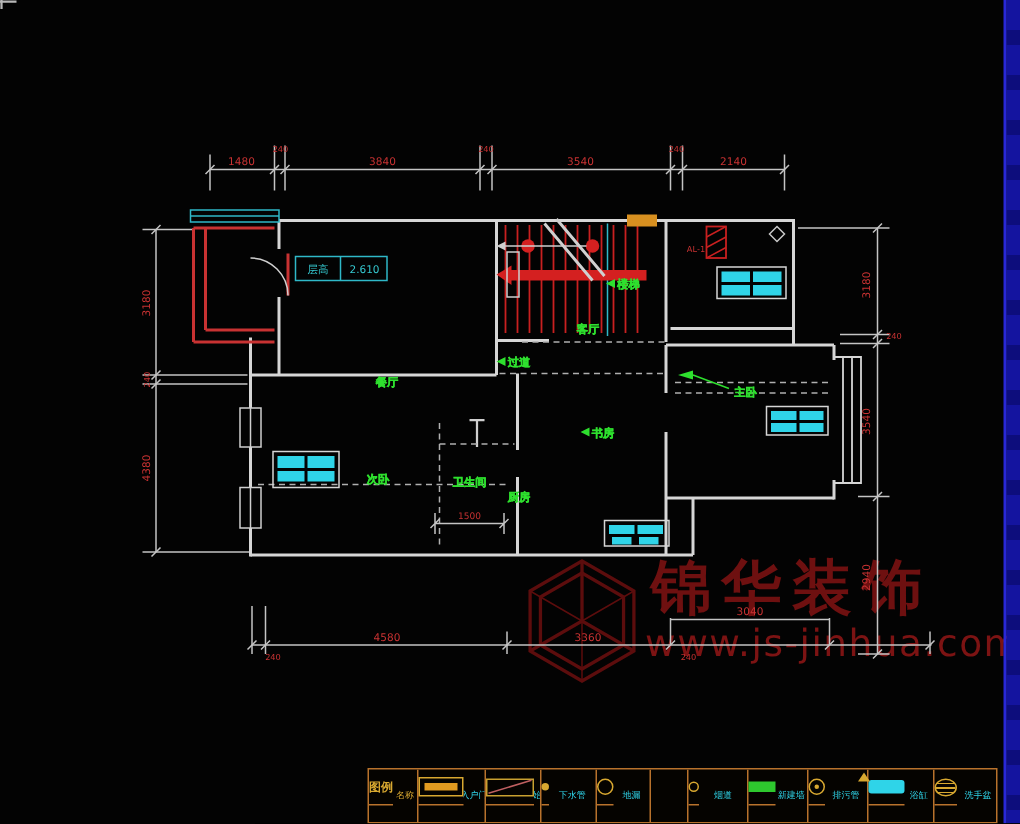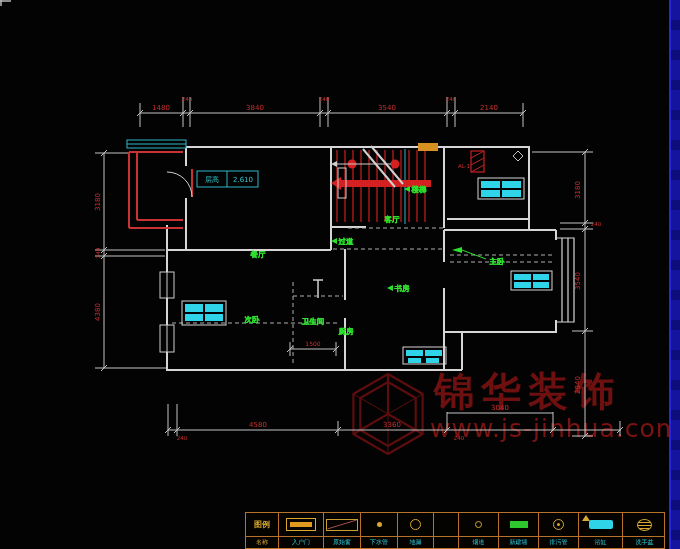--- a/index.html
+++ b/index.html
@@ -20,21 +20,21 @@
   
   .titleblock{position:absolute;left:78px;top:508px;z-index:3;}
   .ttext{font-size:14px;font-weight:bold;color:#3a8cc2;white-space:nowrap;}
   .tscale{font-size:9px;color:#88a0b4;margin-left:8px;font-weight:normal;}
   .tline1{width:156px;height:2px;background:#c8c8c8;margin-top:3px;}
   .tline2{width:160px;height:1px;background:#8a8a8a;margin-top:3px;}
 
   
   .legend{position:absolute;left:245px;top:512px;width:420px;height:37px;display:flex;
           border:1px solid #b8722c;box-sizing:border-box;z-index:3;background:#050300;overflow:hidden;}
-  .lcol{display:flex;flex-direction:column;border-right:1px solid #b8722c;box-sizing:border-box;flex:0 0 auto;}
+  .lcol{display:flex;flex-direction:row;border-right:1px solid #b8722c;box-sizing:border-box;flex:0 0 auto;}
   .lcol:last-child{border-right:none;}
   .lsym{height:24px;border-bottom:1px solid #b8722c;display:flex;align-items:center;justify-content:center;box-sizing:border-box;}
   .lnm{flex:1;display:flex;align-items:center;justify-content:center;font-size:6px;color:#2fd4e8;overflow:hidden;white-space:nowrap;}
   .lhead{font-size:8px;color:#d8a830;font-weight:bold;white-space:nowrap;}
   .sym-door{width:28px;height:11px;border:1px solid #d8a830;display:flex;align-items:center;justify-content:center;}
   .sym-door i{display:block;width:22px;height:5px;background:#e09a20;}
   .sym-window{position:relative;width:30px;height:10px;border:1px solid #c8a030;}
   .sym-window i{position:absolute;left:0;top:4px;width:30px;height:1px;background:#c06060;transform:rotate(-17deg);}
   .sym-dot{width:5px;height:5px;border-radius:50%;background:#d8a830;}
   .sym-circle{width:9px;height:9px;border:1.5px solid #d8a830;border-radius:50%;}

